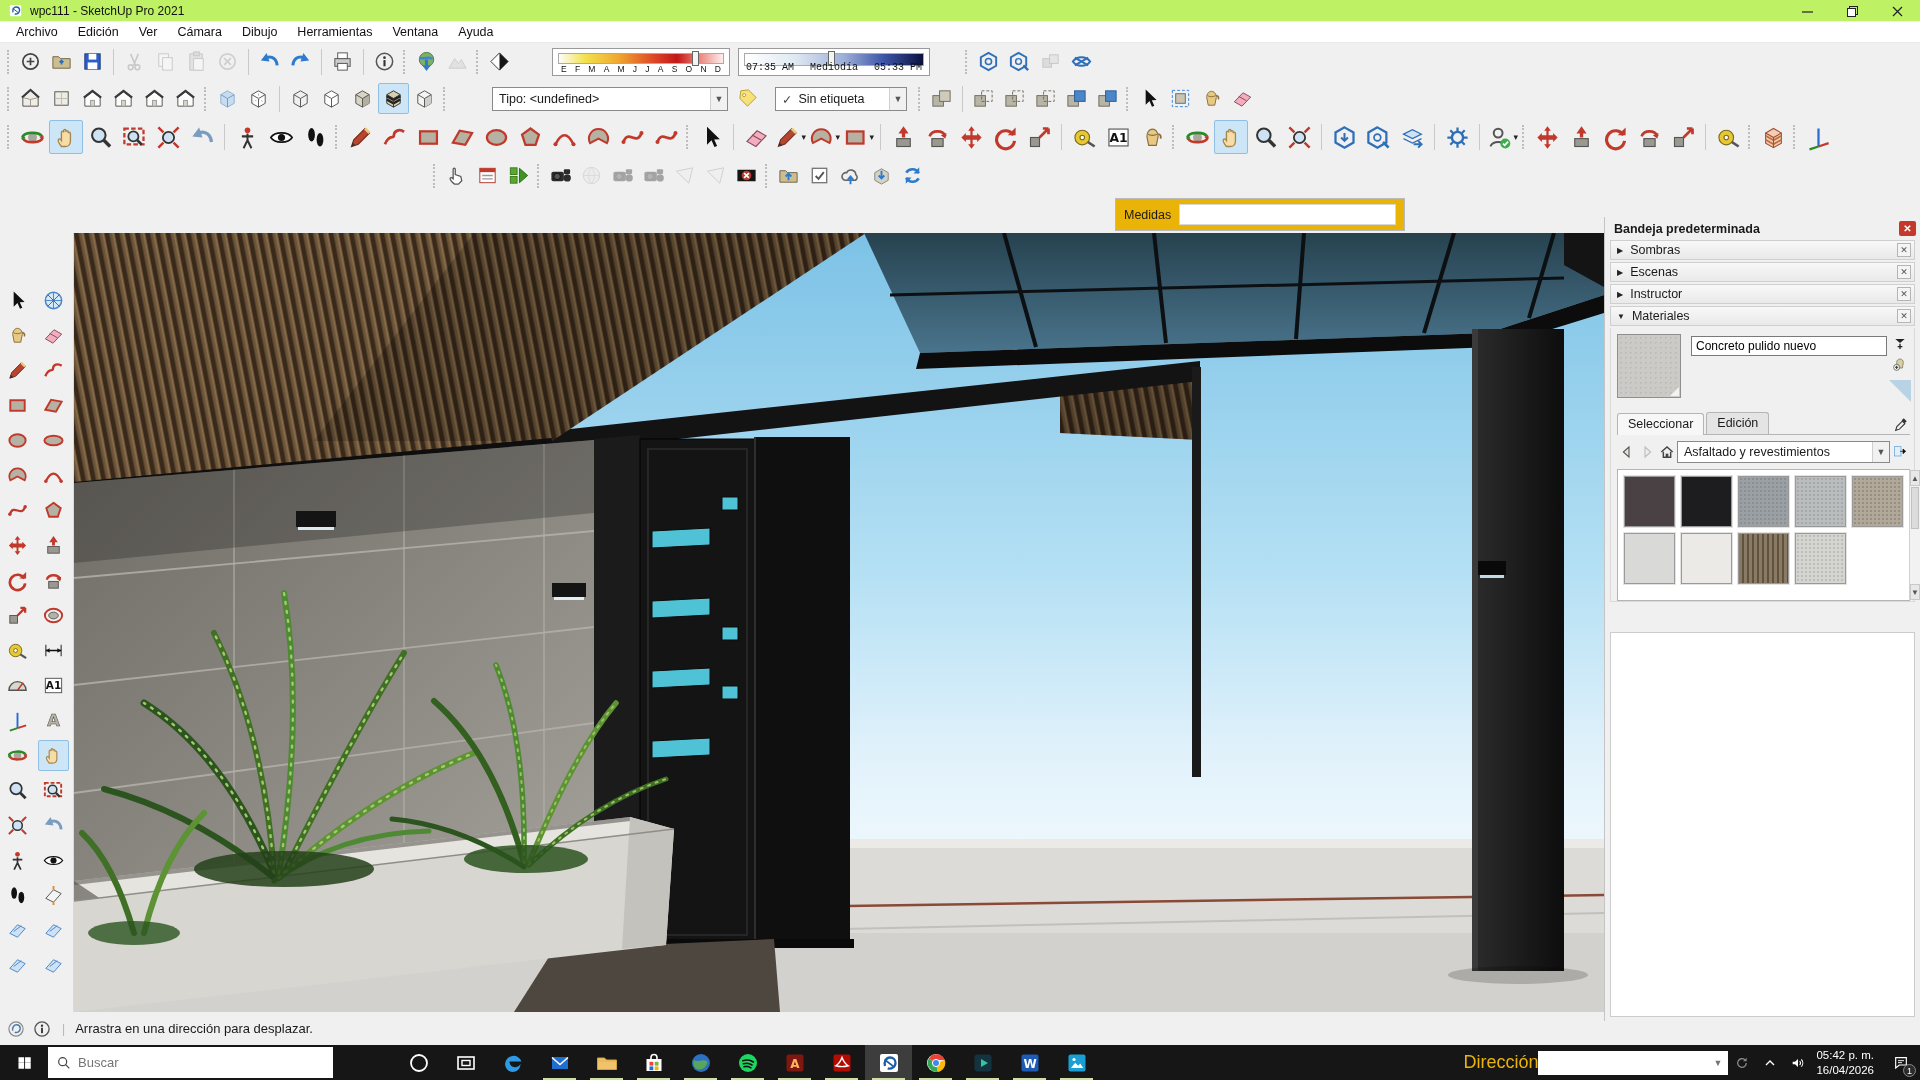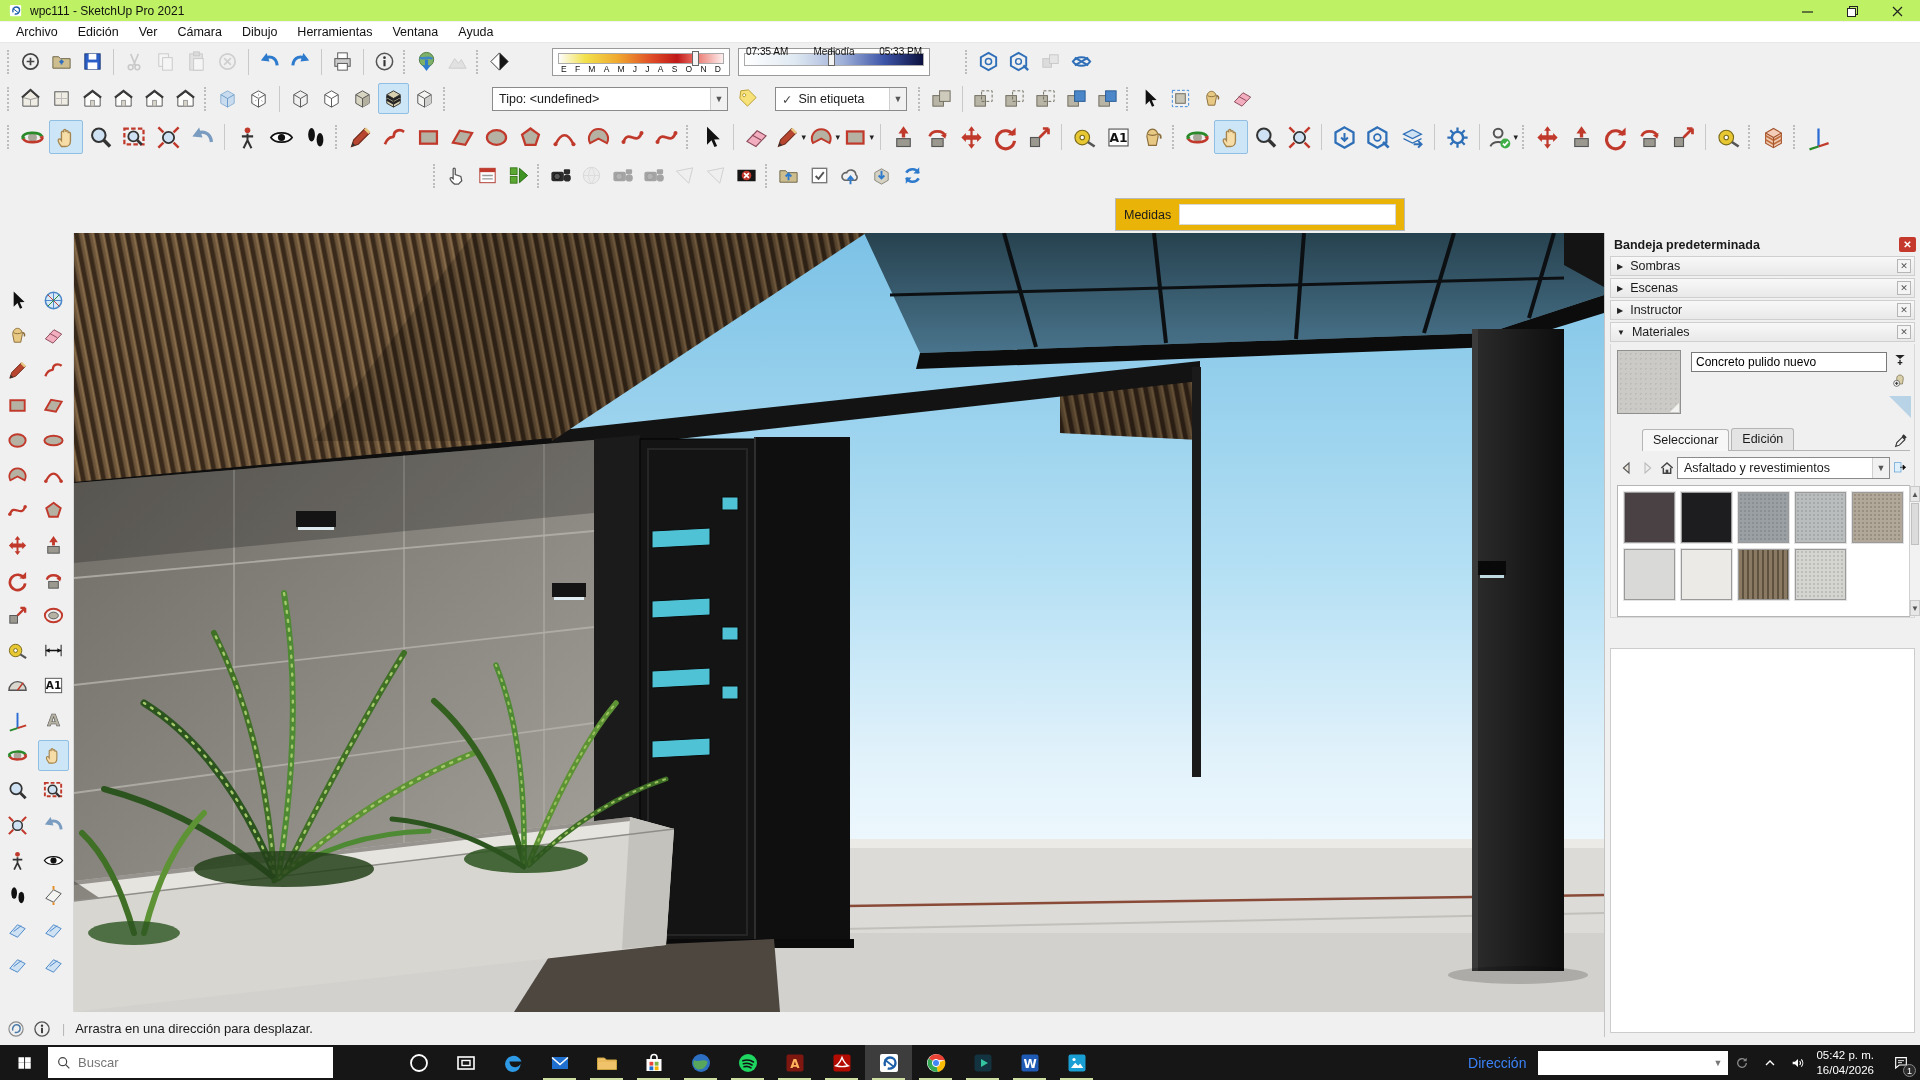--- a/index.html
+++ b/index.html
@@ -37,59 +37,59 @@
     font-size:12.5px; padding-left:6px; position:relative; flex:0 0 auto; }
   .combo .arrow { margin-left:auto; width:17px; height:100%; background:#f1f1f1; border-left:1px solid #cfcfcf;
     display:flex; align-items:center; justify-content:center; color:#555; font-size:9px; }
   .slframe { background:#fff; border:1px solid #9a9a9a; height:28px; position:relative; flex:0 0 auto; margin:0 4px; }
   .sltrack { position:absolute; left:5px; right:5px; top:4px; height:11px; border:1px solid #aaa; }
   #month-track { background:linear-gradient(90deg,#fdfdfb 0%,#f2e14c 16%,#f0a830 36%,#e04f28 56%,#c01818 72%,#e86a60 82%,#fdeeee 100%); }
   #time-track  { background:linear-gradient(90deg,#ffffff 0%,#dfe9f2 28%,#9fb0d8 55%,#3d55a8 78%,#0c1240 100%); top:4px; height:13px; }
   .slletters { position:absolute; left:5px; right:5px; bottom:1px; display:flex; justify-content:space-between;
     font-size:8.5px; color:#111; padding:0 3px; }
   .slhandle { position:absolute; top:2px; width:7px; height:15px; background:#f4f4f4; border:1px solid #666; }
-  .sllabel { position:absolute; bottom:18px; font-size:10px; color:#111; }
+  .sllabel { position:absolute; bottom:2px; font-size:10px; color:#111;font-family:Liberation Mono, monospace; }
 
   
   #medidas { position:absolute; left:1115px; top:198px; width:290px; height:33px; background:#eab308;
     border:1px solid #b9b9b9; display:flex; align-items:center; padding:0 8px; }
   #medidas .lbl { font-size:12.5px; margin-right:8px; }
   #medidas .field { flex:1; height:21px; background:#fff; border:1px solid #d7d7d7; }
 
   
   #left-palette { position:absolute; left:0; top:233px; width:74px; height:779px; background:#f0f0f0;
     border-right:1px solid #dadada; display:grid; grid-template-columns:34px 34px; justify-content:center;
     align-content:start; padding-top:52px; row-gap:4px; column-gap:2px; }
 
   
   #viewport { position:absolute; left:74px; top:233px; width:1530px; height:779px; background:#bfe2f3; }
 
   
-  #tray { position:absolute; left:1604px; top:233px; width:316px; height:804px; background:#f0f0f0;
+  #tray { position:absolute; left:1604px; top:217px; width:316px; height:804px; background:#f0f0f0;
     border-left:1px solid #c4c4c4; }
   #tray-title { height:23px; display:flex; align-items:center; padding:0 4px 0 9px; font-weight:bold; font-size:12.5px; }
   #tray-title .close { margin-left:auto; width:17px; height:15px; background:#c4392b; color:#fff;
     font-size:10px; display:flex; align-items:center; justify-content:center; border-radius:2px; }
   .tray-sec { height:20px; margin:0 5px 2px 5px; background:linear-gradient(#f8f8f8,#e9e9e9);
     border:1px solid #cfcfcf; display:flex; align-items:center; padding:0 3px 0 6px; font-size:12.5px; }
   .tray-sec .tri { font-size:8px; margin-right:7px; color:#222; }
   .tray-sec .x { margin-left:auto; width:14px; height:14px; border:1px solid #b5b5b5; background:#f4f4f4;
     font-size:9px; color:#555; display:flex; align-items:center; justify-content:center; }
   #mat-body { margin:0 5px; background:#f0f0f0; border:1px solid #d9d9d9; border-top:none; padding:6px 4px 0 6px; position:relative; }
   #mat-preview { width:64px; height:64px; background:#cbcac6; border:1px solid #8f8f8f; display:inline-block;
     background-image:radial-gradient(#bdbcb8 1px, transparent 1px); background-size:5px 5px; position:relative; }
   #mat-preview .fold { position:absolute; right:1px; bottom:1px; width:0; height:0;
     border-left:9px solid transparent; border-bottom:9px solid #f2f2f0; }
   #mat-name { position:absolute; left:80px; top:8px; width:196px; height:20px; border:1px solid #7a7a7a;
     font-size:12px; padding:0 4px; font-family:"Liberation Sans",sans-serif; }
   .mat-side { position:absolute; right:4px; width:20px; display:flex; flex-direction:column; gap:3px; align-items:center; }
   .mini-btn { width:18px; height:18px; display:flex; align-items:center; justify-content:center; }
   .mini-btn svg { width:16px; height:16px; }
   #blue-tri { width:0; height:0; border-top:22px solid #b9d3e6; border-left:22px solid transparent; margin-top:4px; }
-  #mat-tabs { display:flex; align-items:flex-end; height:24px; margin-top:10px; border-bottom:1px solid #b5b5b5; position:relative;margin-left:25px; }
+  #mat-tabs { display:flex; align-items:flex-end; height:24px; margin-top:10px; border-bottom:1px solid #b5b5b5; position:relative; }
   .mtab { padding:3px 10px 4px 10px; font-size:12.5px; border:1px solid #b5b5b5; border-bottom:none;
     background:#e4e4e4; margin-right:2px; border-radius:3px 3px 0 0; }
   .mtab.on { background:#f7f7f7; position:relative; top:1px; }
   #mat-tabs .dropper { margin-left:auto; }
   #mat-nav { display:flex; align-items:center; padding:6px 0; }
   #mat-nav .nbtn { width:20px; height:20px; display:flex; align-items:center; justify-content:center; }
   #mat-nav .nbtn svg { width:16px; height:16px; }
   #collection-combo { flex:1; height:22px; }
   #swatch-wrap { background:#fff; border:1px solid #b5b5b5; height:132px; display:flex; }
   #swatches { flex:1; display:grid; grid-template-columns:repeat(5,51px); grid-auto-rows:51px; gap:6px; padding:6px; align-content:start; }
@@ -115,21 +115,21 @@
   #start svg { width:17px; height:17px; }
   #tb-search { width:285px; height:31px; background:#fff; display:flex; align-items:center; padding:0 8px; gap:6px; }
   #tb-search svg { width:16px; height:16px; }
   #tb-search input { border:none; outline:none; font-size:13px; width:220px; font-family:"Liberation Sans",sans-serif; color:#333; }
   #tb-apps { display:flex; margin-left:62px; }
   .tb-app { width:47px; height:35px; display:flex; align-items:center; justify-content:center; position:relative; }
   .tb-app svg { width:24px; height:24px; }
   .tb-app.running::after { content:""; position:absolute; left:7px; right:7px; bottom:0; height:2.5px; background:#cedfa2; }
   .tb-app.activeapp { background:#3d3d3d; }
   #tb-right { margin-left:auto; display:flex; align-items:center; height:35px; }
-  #dir-label { color:#3b82f6; font-size:14px; margin-right:12px; }
+  #dir-label { color:#eab308; font-size:18px; margin-right:0; }
   #dir-combo { width:190px; height:24px; background:#fff; display:flex; align-items:center; }
   #dir-combo .arrow { margin-left:auto; color:#777; font-size:9px; padding:0 6px; }
   .tb-ico { width:28px; height:35px; display:flex; align-items:center; justify-content:center; }
   .tb-ico svg { width:16px; height:16px; }
   #clock { text-align:right; color:#fff; font-size:11.5px; line-height:1.3; margin:0 8px 0 4px; }
   #notif { position:relative; width:38px; }
   #notif .badge { position:absolute; right:4px; bottom:3px; background:#2b2b2b; color:#fff; border:1px solid #888;
     border-radius:50%; width:13px; height:13px; font-size:9px; display:flex; align-items:center; justify-content:center; }
 </style>
 </head>

